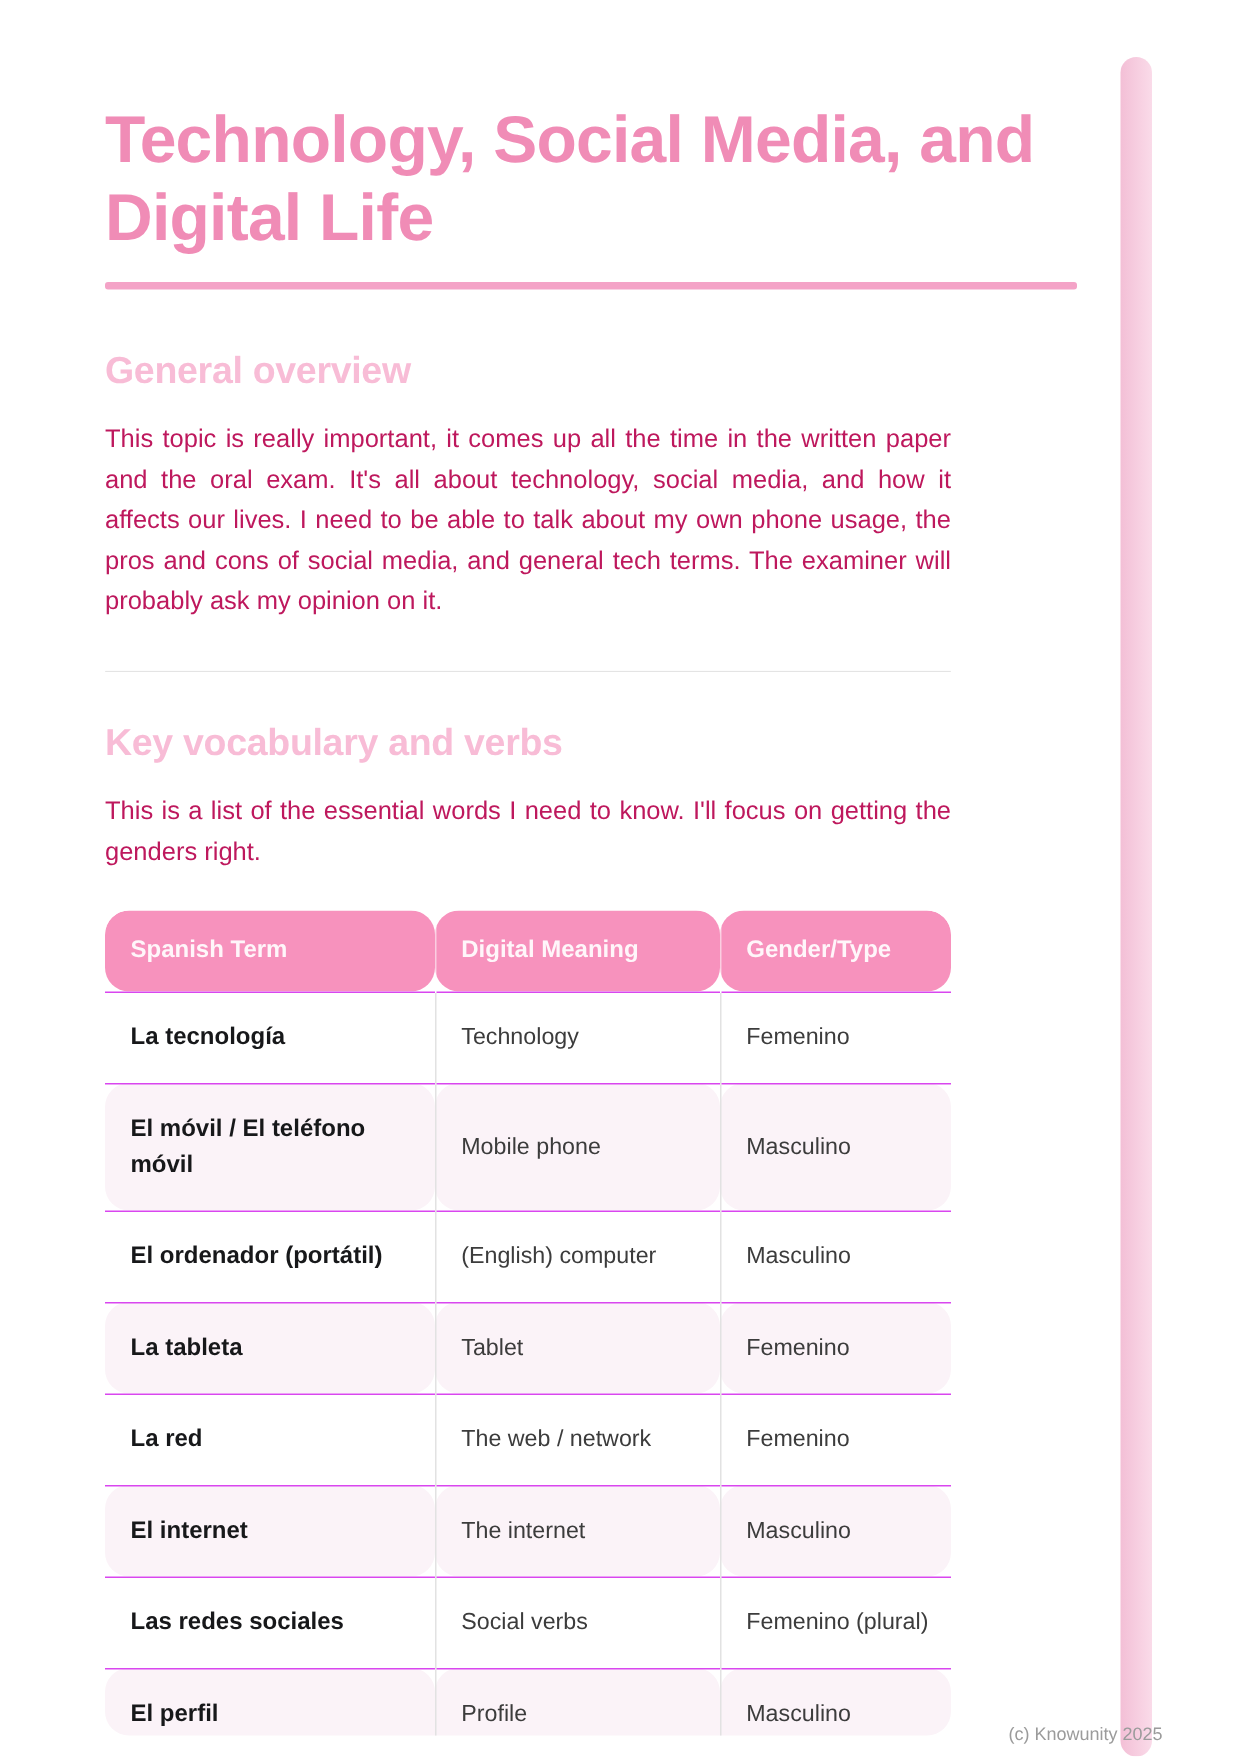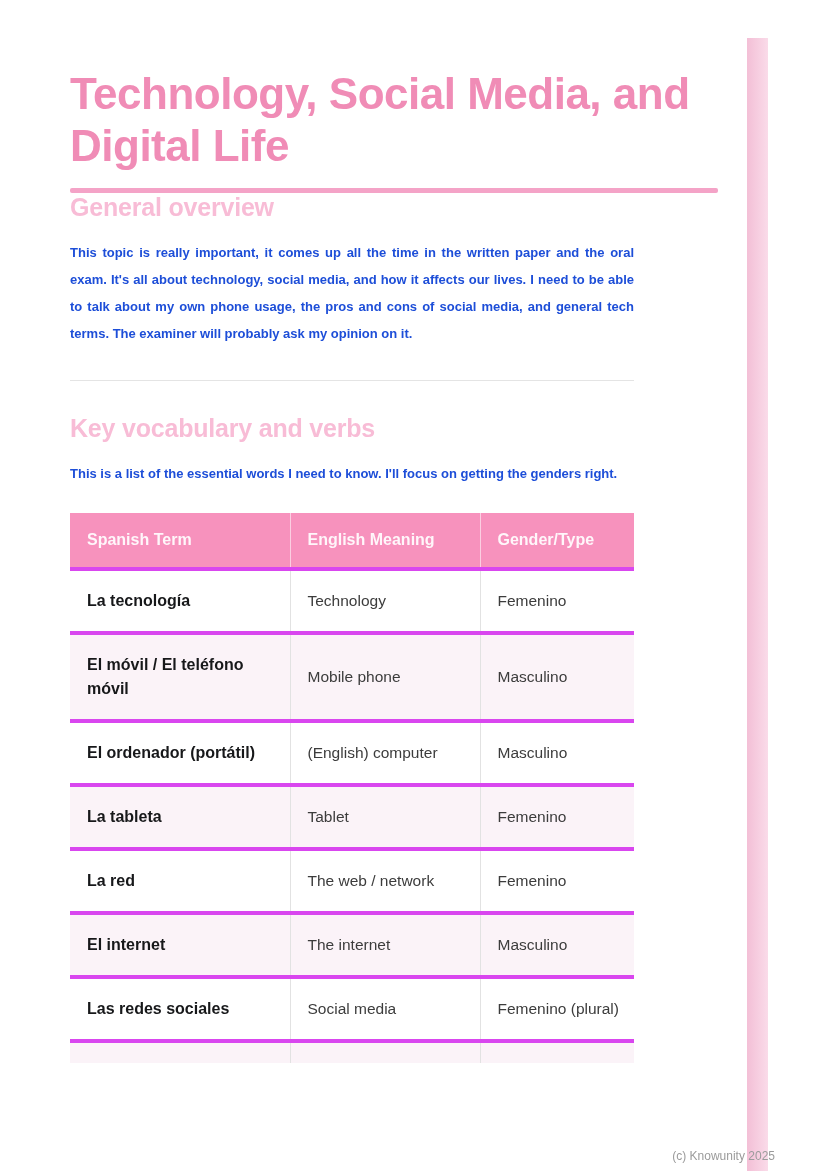--- a/index.html
+++ b/index.html
@@ -1,16 +1,16 @@
 <!DOCTYPE html>
 <html><head>
 <meta charset="utf-8">
 <style>
   html, body { margin: 0; padding: 0; background: #ffffff; }
-  * { box-sizing: border-box; }
+  * { box-sizing: border-box; border-radius: 16px; }
   body { font-family: "Liberation Sans", sans-serif; }
 
   .page {
     position: relative;
     width: 828px;
     height: 1171px;
     background: #ffffff;
     overflow: hidden;
   }
 
@@ -48,31 +48,30 @@
     margin-top: 16px;
   }
 
   .section-heading {
     font-size: 25px;
     font-weight: 700;
     color: #f8bcd6;
     margin: 0;
     letter-spacing: -0.2px;
   }
-  .section-heading.first { }
+  .section-heading.first { margin-top: 40px; }
   .section-heading.second { margin-top: 33px; }
 
   .paragraph {
     width: 564px;
     margin: 17px 0 0 0;
-    font-size: 13px;
+    font-size: 17px;
     line-height: 27px;
-    color: #1d4ed8;
+    color: #be185d;
     text-align: justify;
-    font-weight: bold;
   }
 
   .divider {
     width: 564px;
     border: none;
     border-top: 1px solid #e4e4e4;
     margin: 33px 0 0 0;
   }
 
   .table-wrap {
@@ -100,21 +99,21 @@
     text-align: left;
     padding: 18px 14px 18px 17px;
     border-left: 1px solid rgba(255, 255, 255, 0.55);
   }
   table.vocab thead th:first-child { border-left: none; }
 
   table.vocab tbody td {
     padding: 18px 14px 18px 17px;
     font-size: 15.5px;
     color: #3c3c3c;
-    border-top: 4px solid #d946ef;
+    border-top: 1px solid #d946ef;
     border-left: 1px solid #e2e2e2;
     vertical-align: middle;
     background: #ffffff;
   }
   table.vocab tbody td:first-child { border-left: none; }
   table.vocab tbody tr:nth-child(even) td { background: #fbf3f8; }
 
   table.vocab tbody td.td-es {
     font-weight: 700;
     color: #17181a;
@@ -158,21 +157,21 @@
     <div class="table-wrap">
       <table class="vocab">
         <colgroup>
             <col class="c1">
             <col class="c2">
             <col class="c3">
           </colgroup>
         <thead>
           <tr>
             <th>Spanish Term</th>
-            <th>English Meaning</th>
+            <th>Digital Meaning</th>
             <th>Gender/Type</th>
           </tr>
         </thead>
         <tbody>
           <tr>
             <td class="td-es">La tecnología</td>
             <td>Technology</td>
             <td>Femenino</td>
           </tr>
           <tr>
@@ -195,21 +194,21 @@
             <td>The web / network</td>
             <td>Femenino</td>
           </tr>
           <tr>
             <td class="td-es">El internet</td>
             <td>The internet</td>
             <td>Masculino</td>
           </tr>
           <tr>
             <td class="td-es">Las redes sociales</td>
-            <td>Social media</td>
+            <td>Social verbs</td>
             <td>Femenino (plural)</td>
           </tr>
           <tr>
             <td class="td-es">El perfil</td>
             <td>Profile</td>
             <td>Masculino</td>
           </tr>
 
         </tbody>
       </table>

